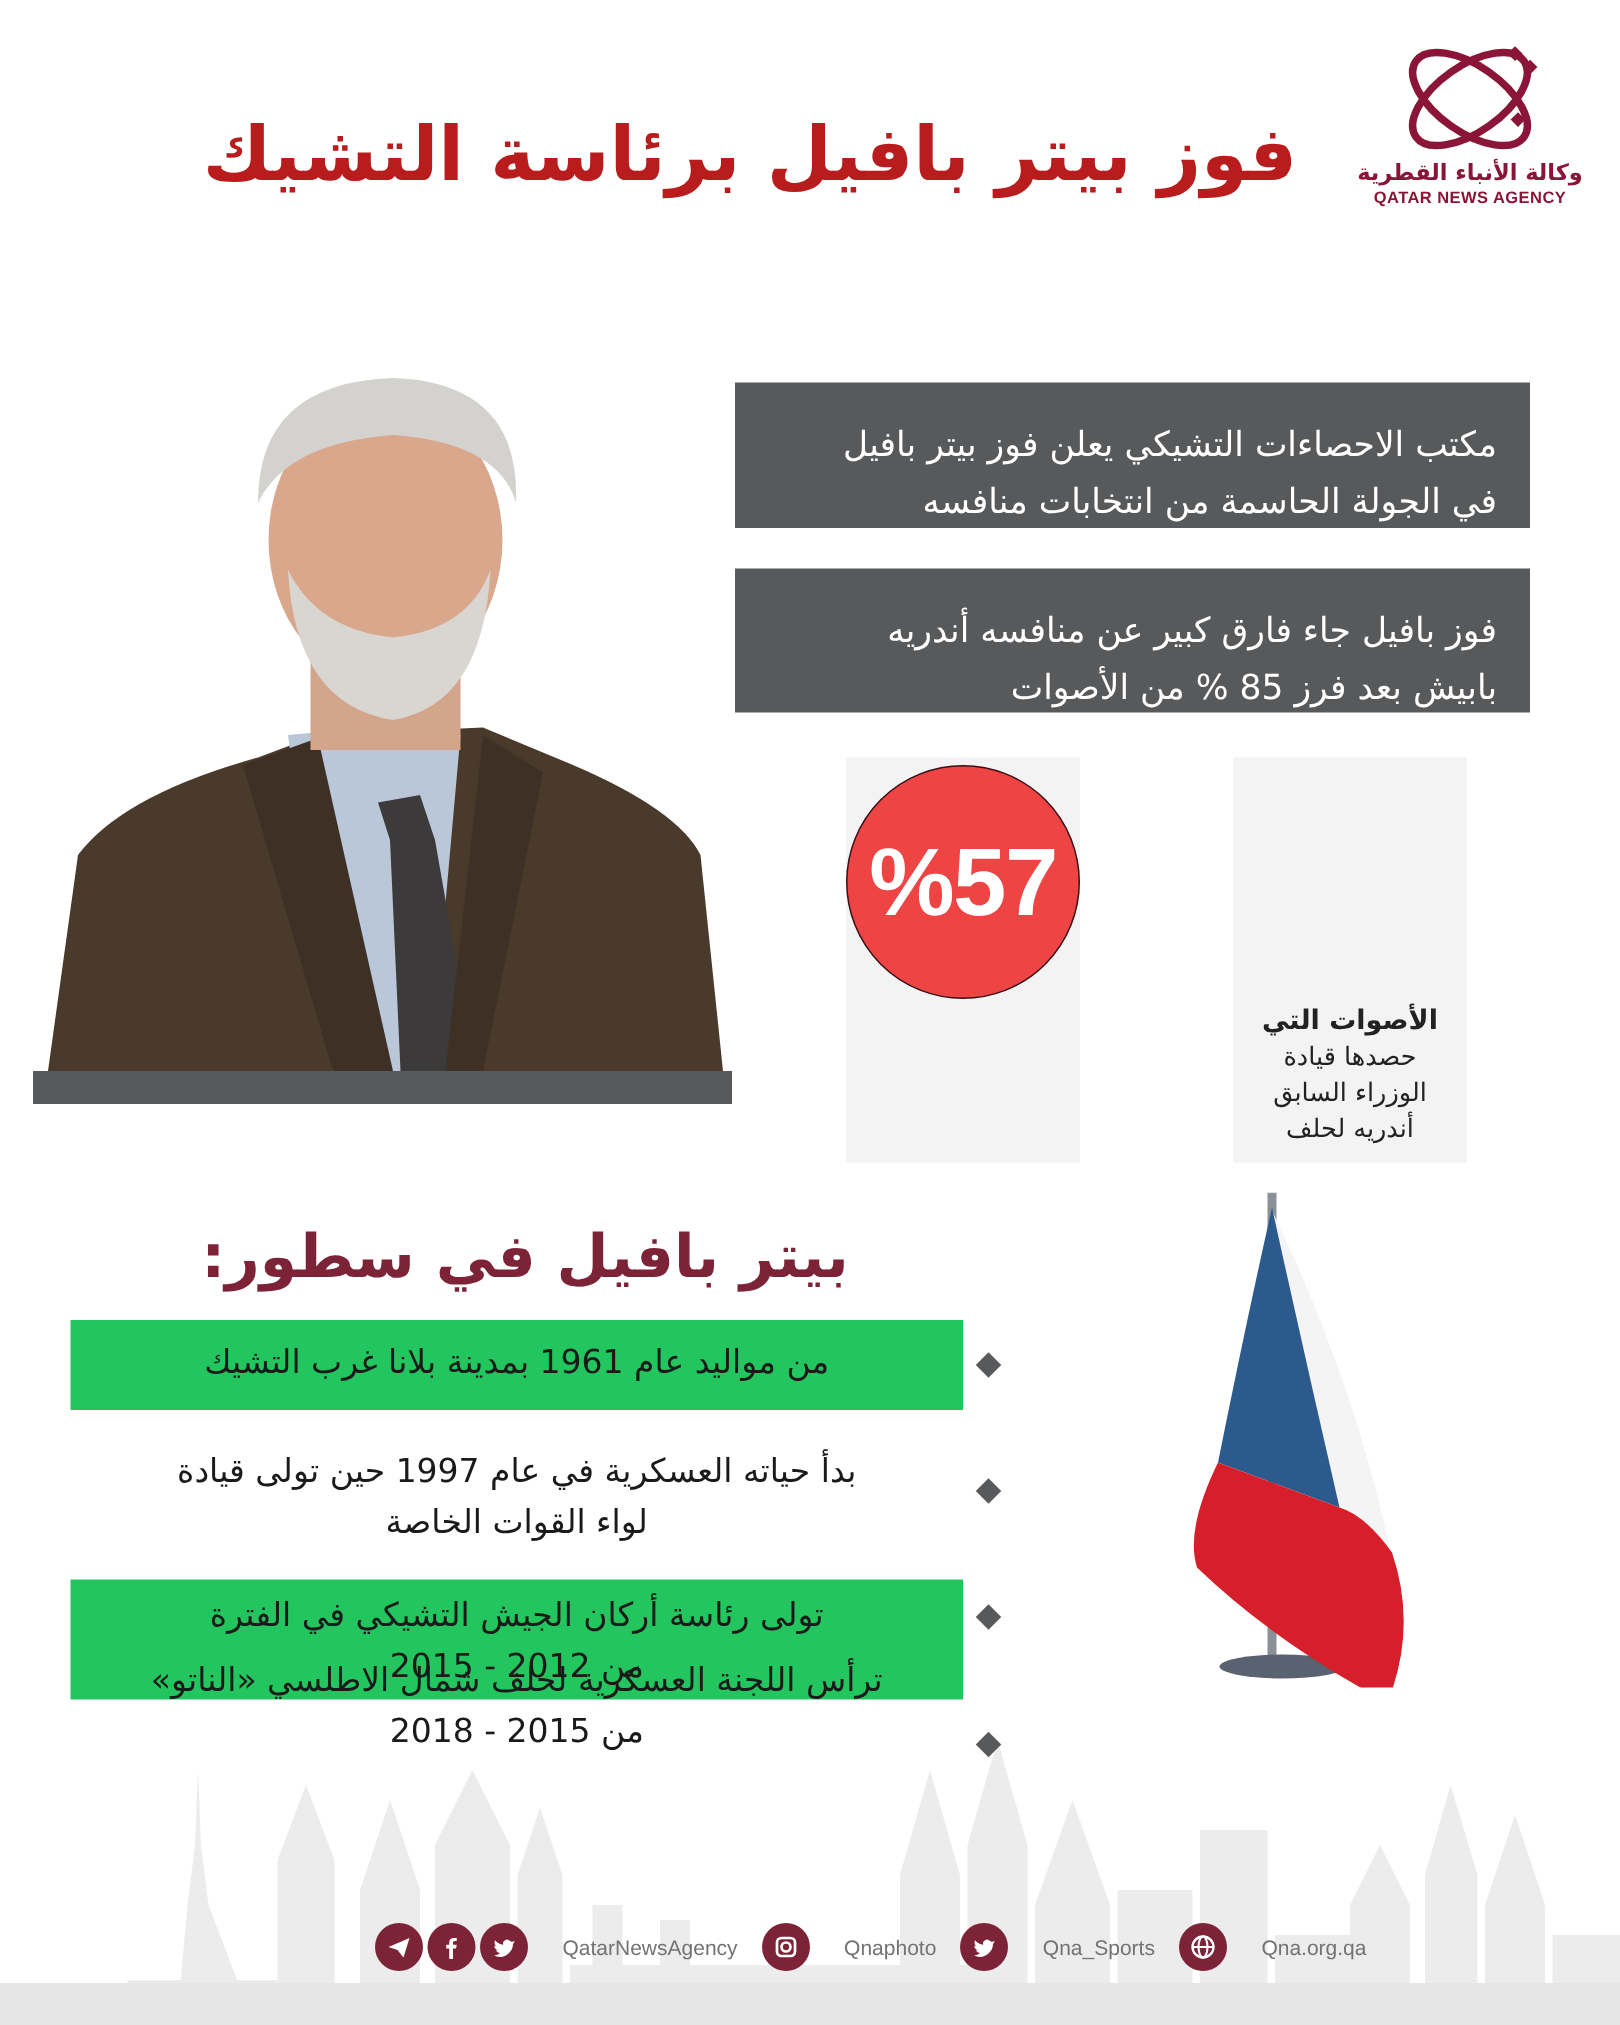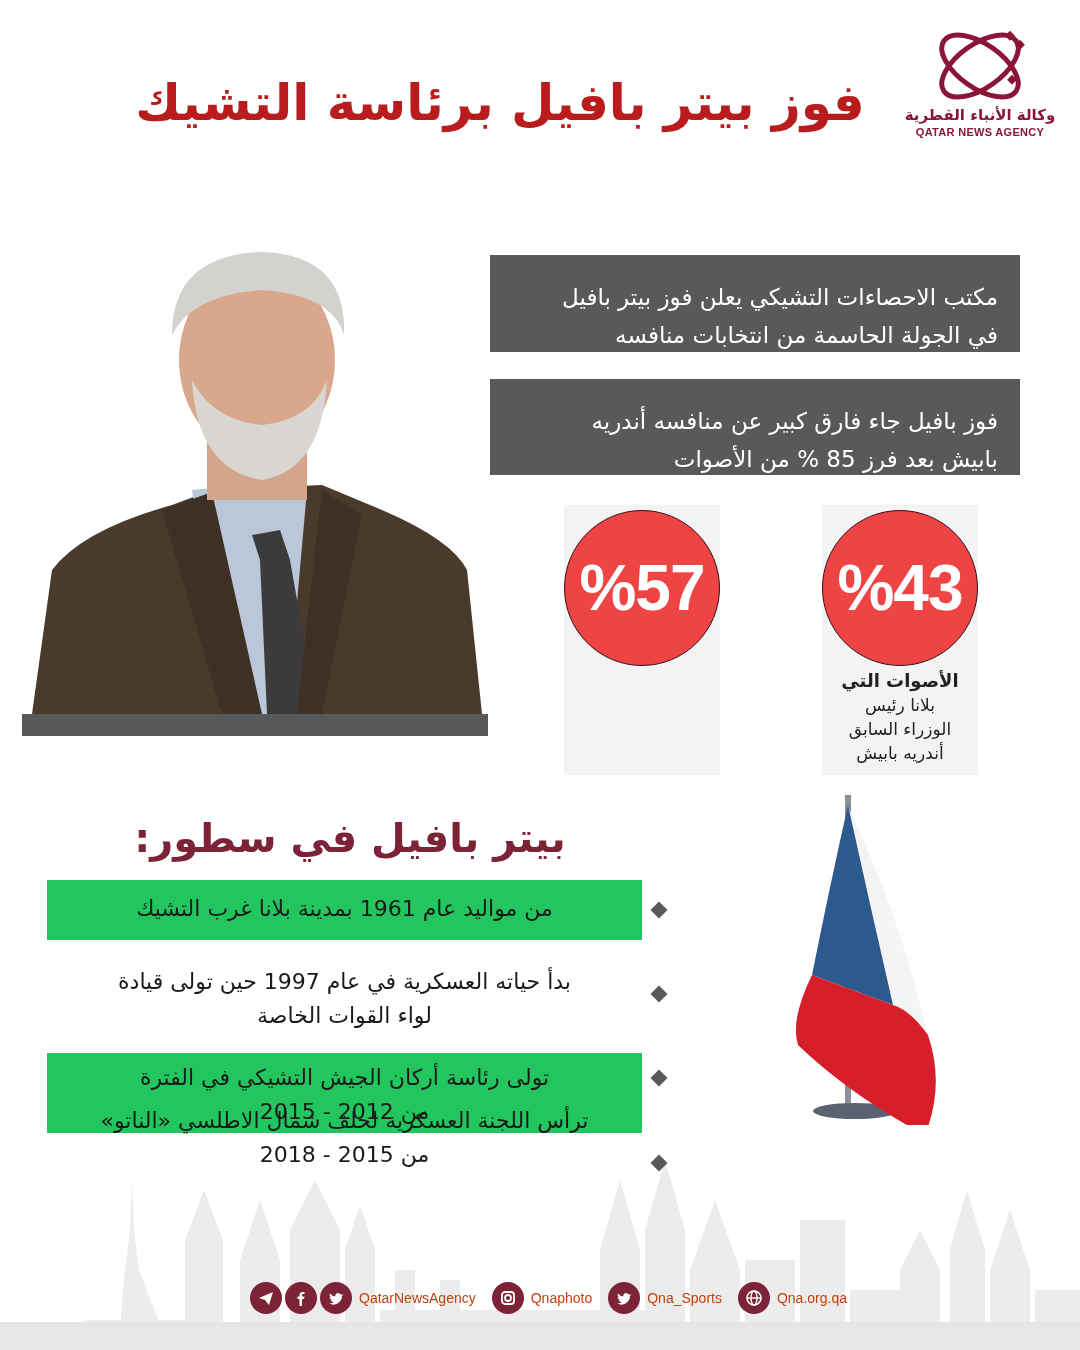--- a/index.html
+++ b/index.html
@@ -71,21 +71,21 @@
 
   
   .flag { left: 760px; top: 795px; width: 220px; height: 330px; }
 
   
   .footer { left: 250px; top: 1282px; height: 32px; display: flex; align-items: center; direction: ltr; }
   .soc-icon {
     width: 32px; height: 32px; border-radius: 50%; background: #7d2338;
     display: inline-flex; align-items: center; justify-content: center; margin-right: 3px;
   }
-  .soc-text { font-family: "Liberation Sans", sans-serif; font-size: 14px; color: #c2410c; margin: 0 16px 0 4px; }
+  .soc-text { font-family: "Liberation Sans", sans-serif; font-size: 14px; color: #737373; margin: 0 16px 0 20px; }
 </style>
 </head>
 <body>
 
 <div class="abs skyline">
   <svg width="1080" height="230" viewBox="0 0 1080 230">
     <g fill="#ececed">
 
       <polygon points="120,205 125,150 130,110 132,60 134,110 139,150 160,205"></polygon>
       <rect x="85" y="200" width="100" height="30"></rect>
@@ -168,26 +168,25 @@
 
     <path d="M150,95 Q150,15 240,12 Q325,15 322,95 Q310,55 240,50 Q170,55 150,95 Z" fill="#d4d2cf"></path>
   </svg>
 </div>
 <div class="abs portrait-base"></div>
 
 <div class="abs stat-card stat-card-1">
   <div class="stat-circle">%57</div>
 </div>
 <div class="abs stat-card stat-card-2">
-  <div class="stat-circle">%43</div>
   <div class="stat-label">
     <b>الأصوات التي</b>
-    <div>بلانا رئيس</div>
+    <div>حصدها قيادة</div>
     <div>الوزراء السابق</div>
-    <div>أندريه بابيش</div>
+    <div>أندريه لحلف</div>
   </div>
 </div>
 
 <div class="abs bio-title">بيتر بافيل في سطور:</div>
 
 <div class="abs bio-item bio-item-1 shaded">
   <div>من مواليد عام 1961 بمدينة بلانا غرب التشيك</div>
 </div>
 <div class="abs bio-item bio-item-2">
   <div>بدأ حياته العسكرية في عام 1997 حين تولى قيادة</div>

